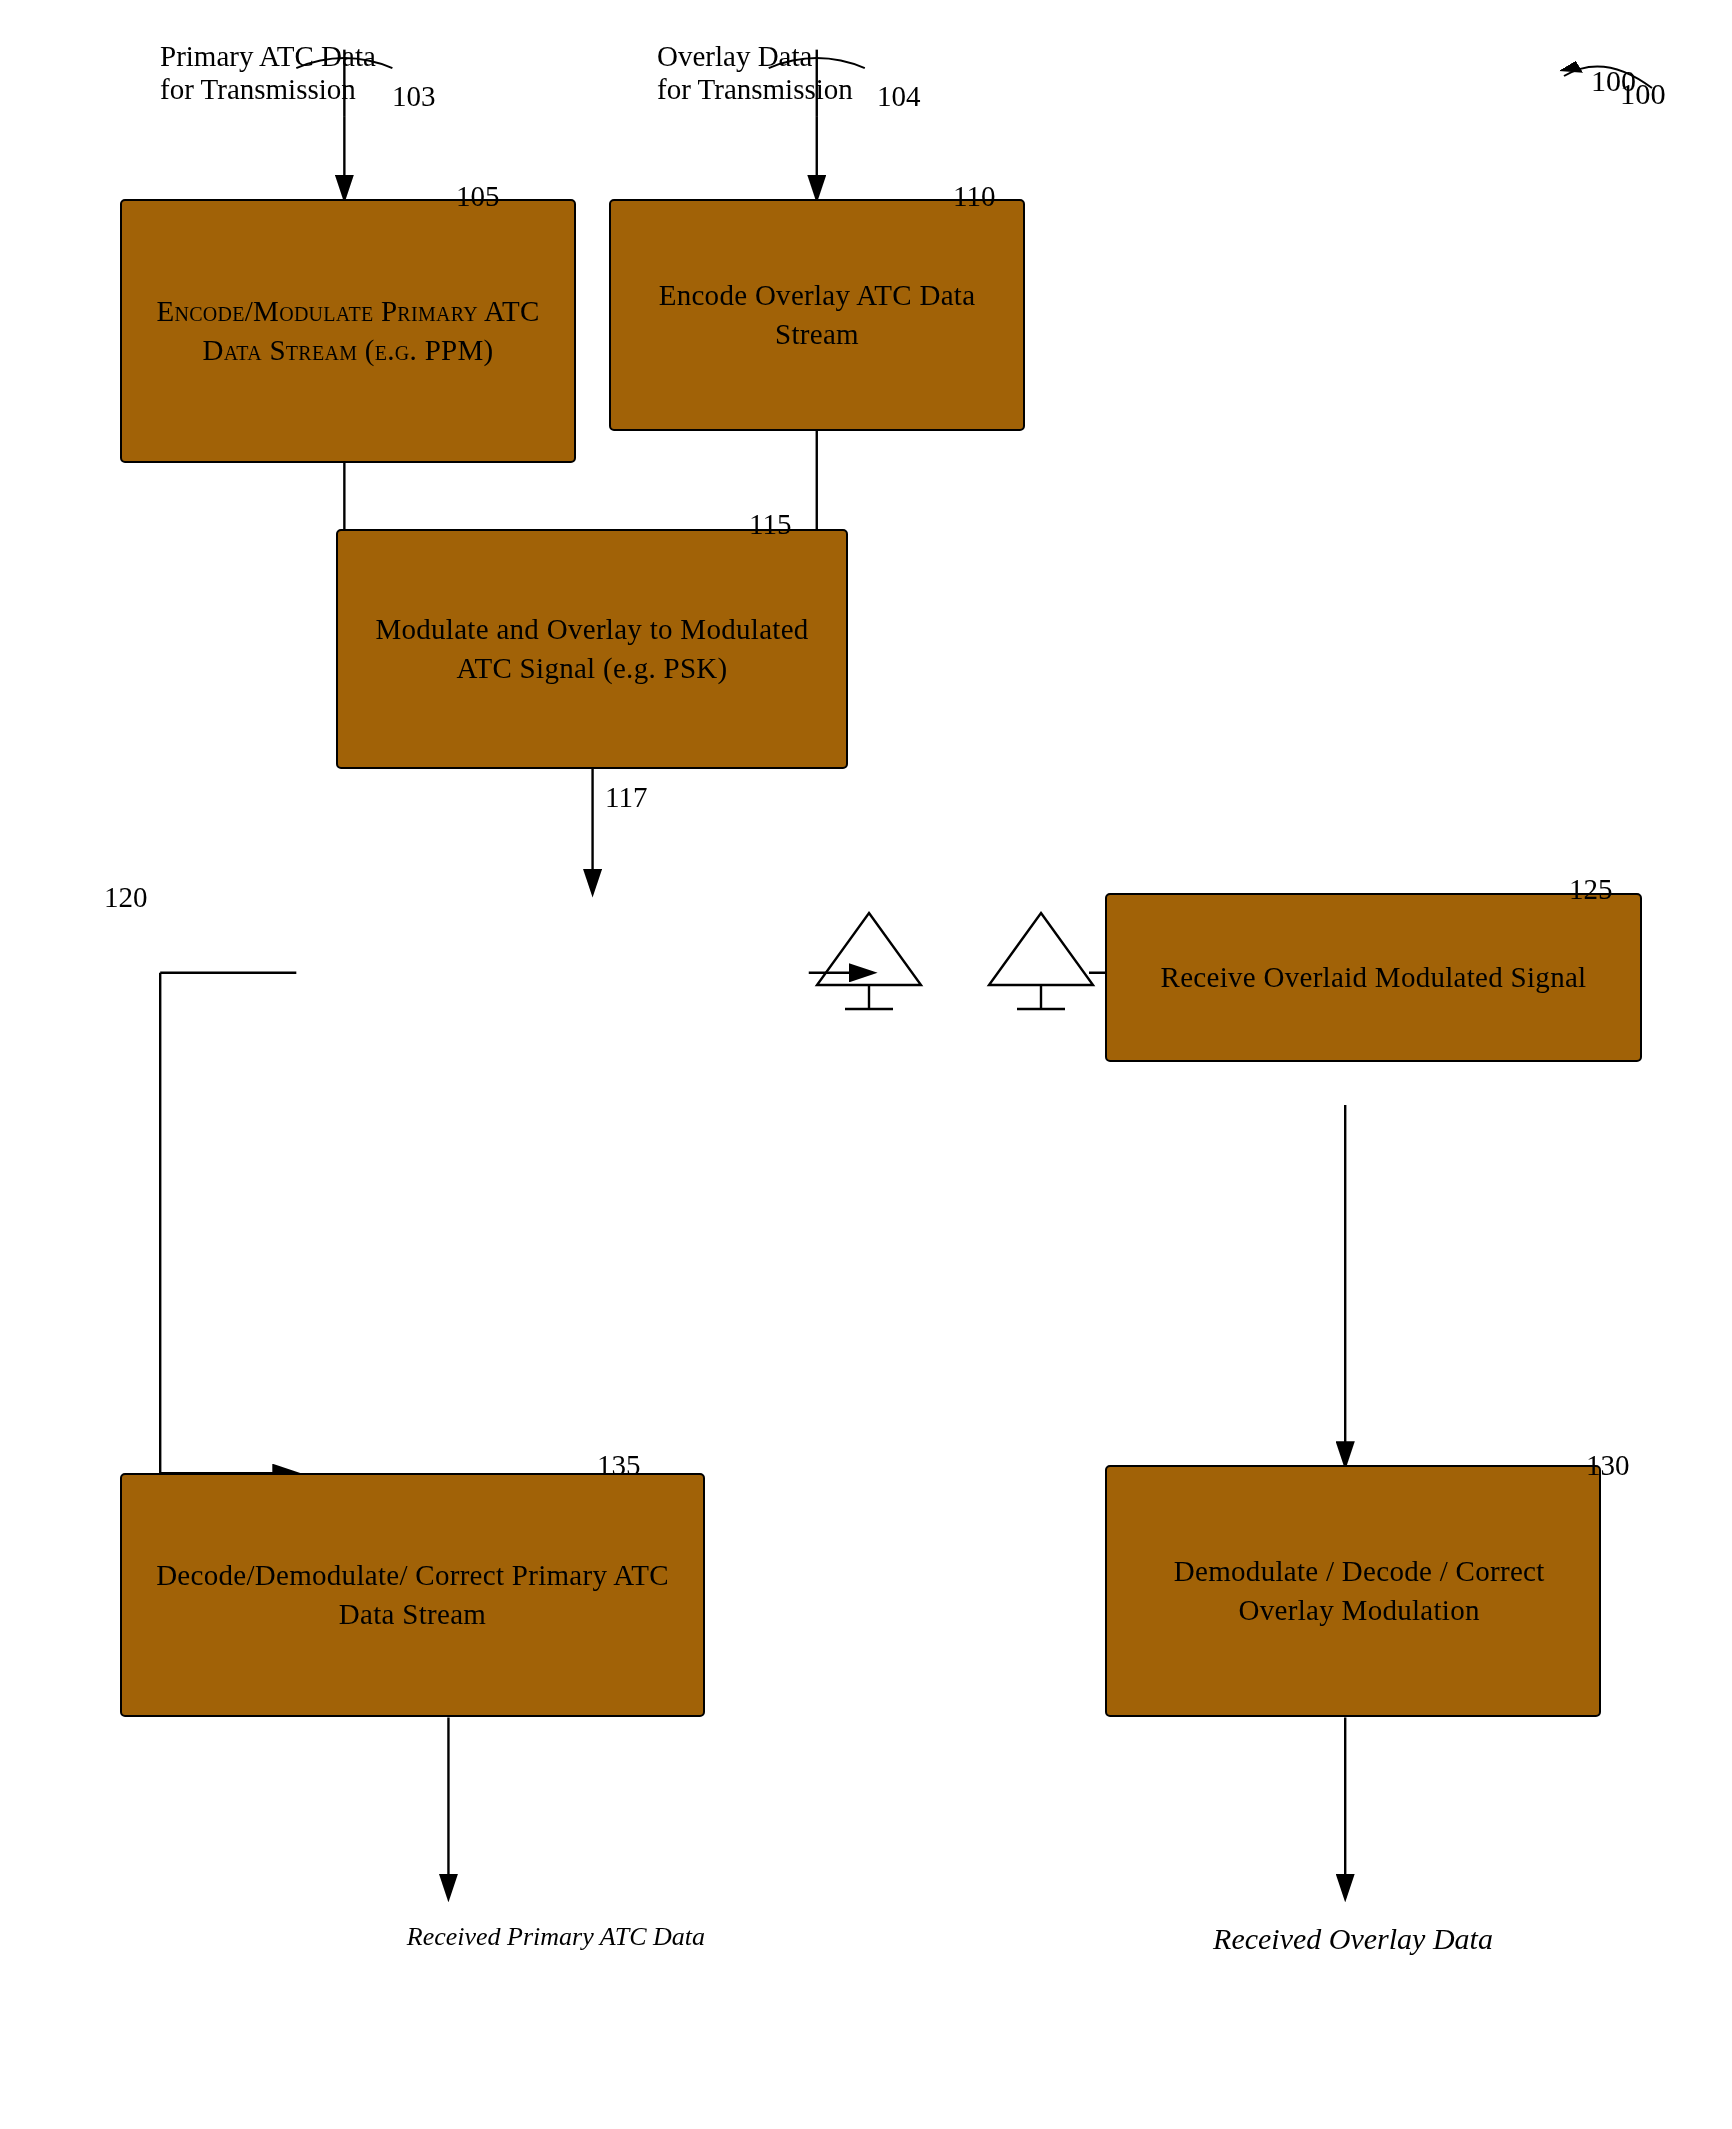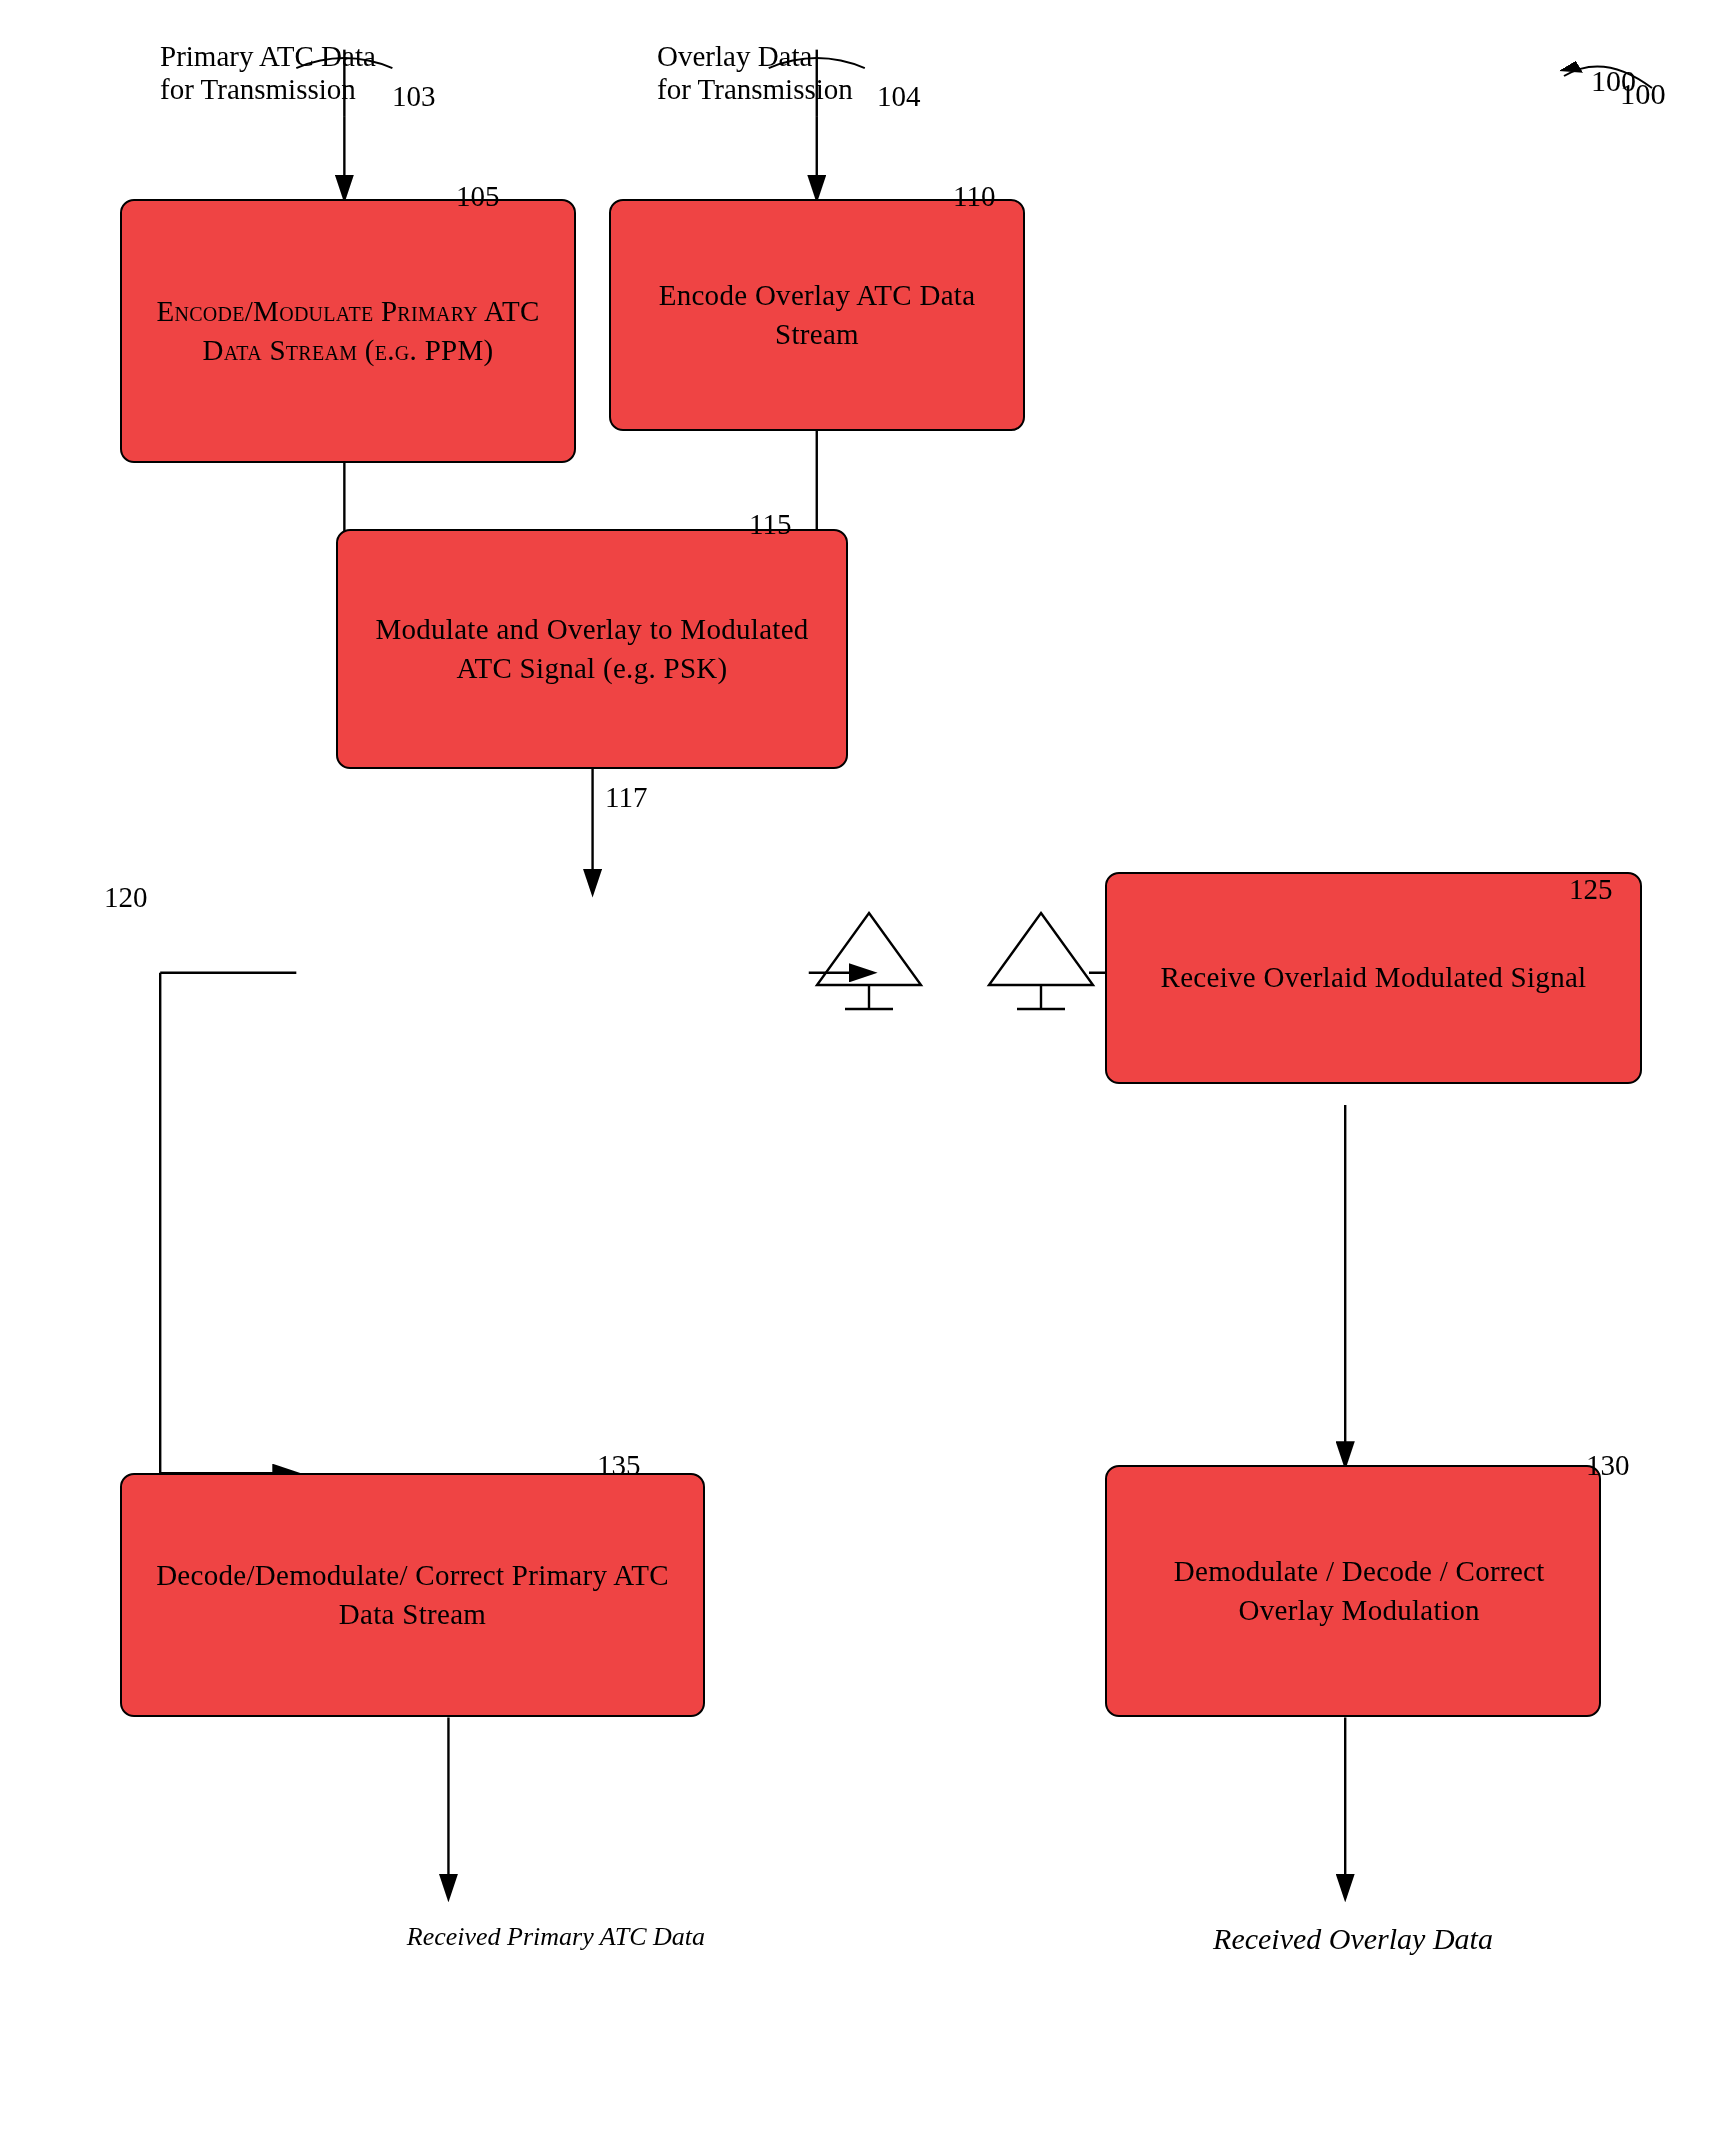--- a/index.html
+++ b/index.html
@@ -15,22 +15,22 @@
     .diagram-container {
       position: absolute;
       top: 0; left: 0;
       width: 1732px;
       height: 2129px;
     }
 
     .box {
       position: absolute;
       border: 2.4px solid #000;
-      border-radius: 14px;
-      background: #ef4444;
+      border-radius: 5px;
+      background: #a16207;
       display: flex;
       align-items: center;
       justify-content: center;
       text-align: center;
       padding: 14.4px 17.6px;
       font-size: 29px;
       font-weight: normal;
       line-height: 1.35;
       letter-spacing: 0.01em;
     }
@@ -204,21 +204,21 @@
 
   <svg style="position:absolute; left:985px; top:905px; width:112px; height:136px;" viewBox="0 0 140 170" width="112" height="136">
 
     <polygon points="70,10 135,100 5,100" fill="none" stroke="#000" stroke-width="3"></polygon>
 
     <line x1="70" y1="100" x2="70" y2="130" stroke="#000" stroke-width="3"></line>
 
     <line x1="40" y1="130" x2="100" y2="130" stroke="#000" stroke-width="3"></line>
   </svg>
 
-  <div class="box" style="left: 1105px; top: 872px; width: 537px; height: 212px;">
+  <div class="box" style="left: 1105px; top: 893px; width: 537px; height: 169px;">
     <span class="box-text">Receive Overlaid Modulated Signal</span>
   </div>
   <div class="ref-num" style="left: 1569px; top: 873px;">
     <span>125</span>
   </div>
 
   <div class="box" style="left: 120px; top: 1473px; width: 585px; height: 244px;">
     <span class="box-text">Decode/Demodulate/ Correct Primary ATC Data Stream</span>
   </div>
   <div class="ref-num" style="left: 597px; top: 1449px;">

